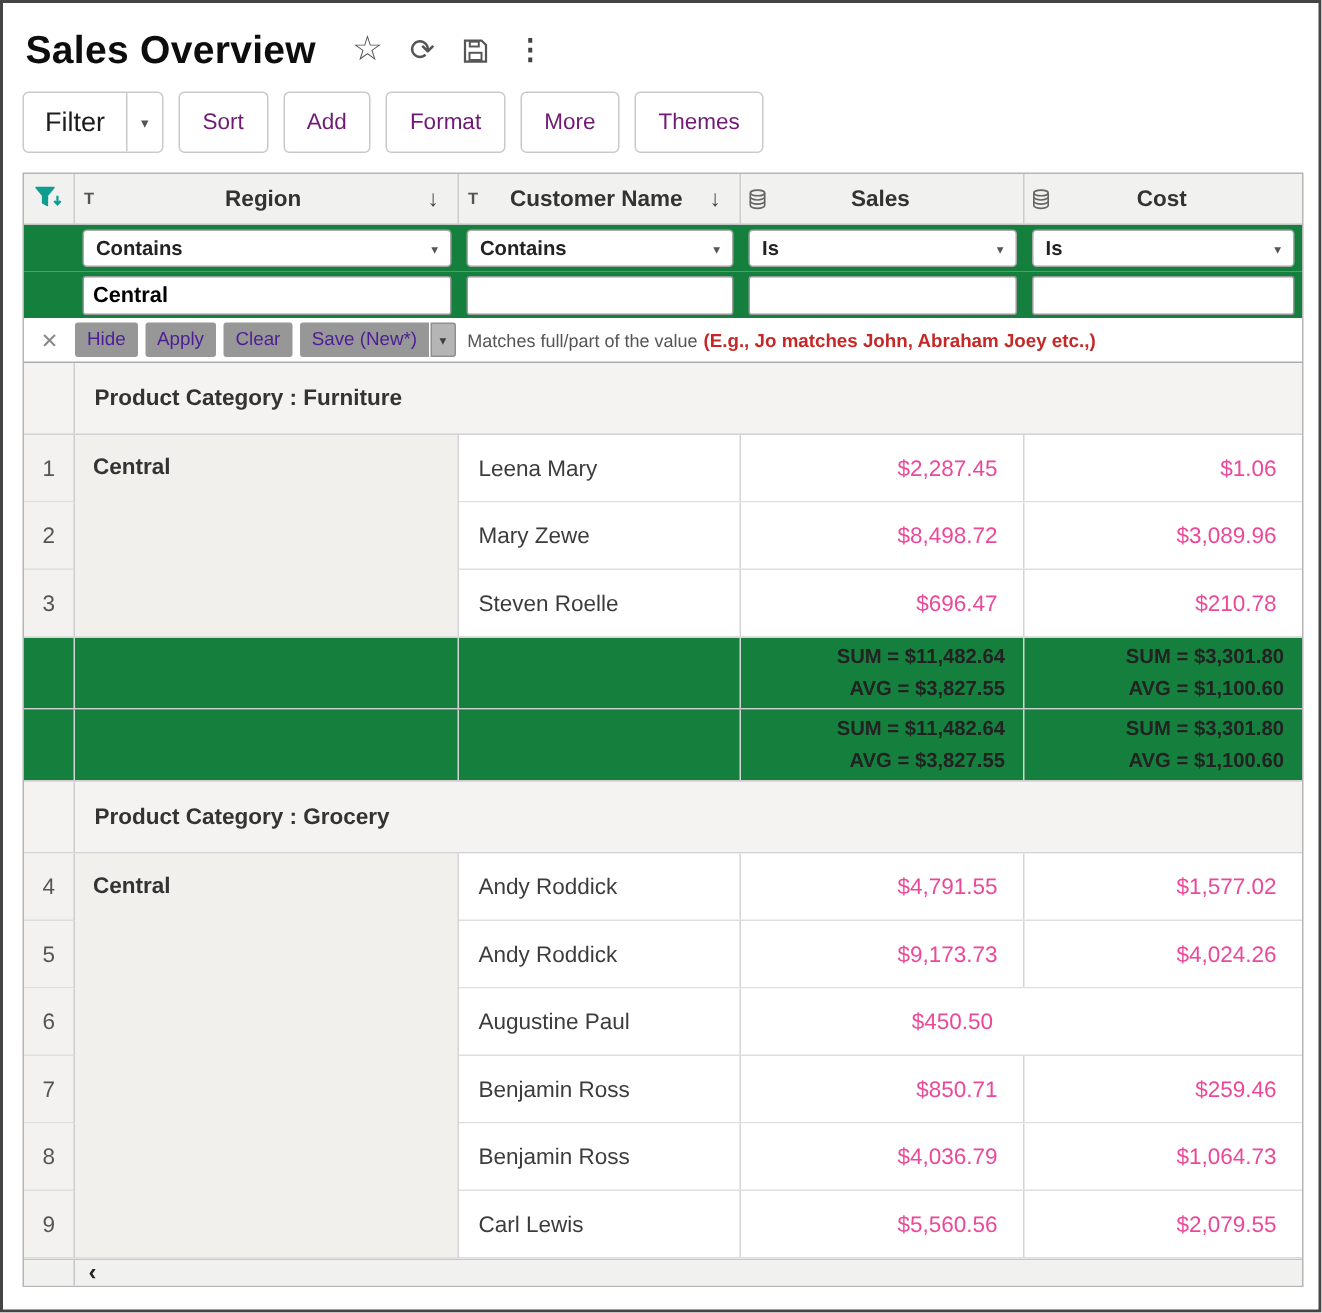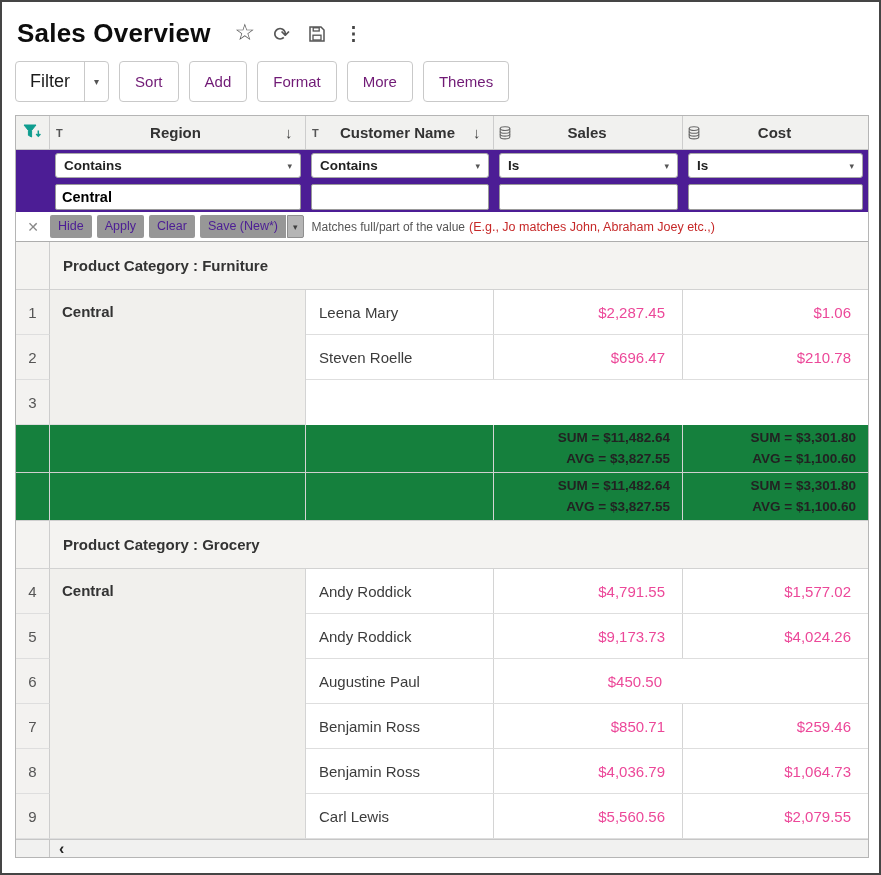--- a/index.html
+++ b/index.html
@@ -32,34 +32,34 @@
   .thead{display:flex;height:34px;background:#f1f1ef;border-bottom:1px solid #c4c4c4}
   .hc{display:flex;align-items:center;border-right:1px solid #cdcdcd}
   .hc.lastc{border-right:none}
   .hc.corner{justify-content:center}
   .type-ic{font-size:11px;font-weight:700;color:#555;padding-left:6px;width:16px}
   .type-ic-svg{padding-left:5px;width:18px;display:inline-flex}
   .hlabel{flex:1;text-align:center;font-size:15px;font-weight:700;color:#333}
   .sort-ic{width:20px;font-size:15px;color:#444;text-align:left;cursor:pointer}
   .ghost{visibility:hidden}
 
-  .frow{display:flex;height:31px;align-items:center;background:#4c1d95}
+  .frow{display:flex;height:31px;align-items:center;background:#15803d}
   .fc{display:flex;align-items:center}
   .fselect{flex:1;margin:0 5px;height:25px;border:1px solid #a8a8a8;border-radius:3px;display:flex;align-items:center;justify-content:space-between;padding:0 8px;font-size:13.5px;font-weight:700;color:#222;background:#fff;cursor:pointer}
   .fselect .caret{font-size:9px;color:#555;font-weight:400}
   .finput{flex:1;min-width:0;margin:0 5px;height:26px;border:1px solid #999;border-radius:2px;font-family:inherit;font-size:14.5px;font-weight:700;color:#000;padding:0 6px;outline:none;background:#fff}
 
   .abar{height:30px;display:flex;align-items:center;border-bottom:1px solid #adadad;background:#fff}
   .aclose{width:34px;text-align:center;font-size:14px;color:#888;cursor:pointer;flex-shrink:0}
   .abtn{background:#979797;color:#4c1d95;font-size:12.5px;padding:4px 8px;border-radius:2px;margin-right:5px;line-height:1.2;cursor:pointer;white-space:nowrap}
   .asplit{display:inline-flex;margin-right:8px}
   .asplit .abtn{margin-right:0;border-radius:2px 0 0 2px}
   .acaret{background:#b5b5b5;color:#3f3f3f;font-size:9px;padding:0 5px;border-radius:0 2px 2px 0;margin-left:1px;display:flex;align-items:center;border:1px solid #8f8f8f;cursor:pointer}
   .hint{font-size:12px;color:#555;margin-right:4px}
-  .hint-red{font-size:12.5px;color:#c62828;font-weight:400}
+  .hint-red{font-size:12.5px;color:#c62828;font-weight:700}
 
   .ghdr{display:flex;height:48px;background:#f4f3f1;border-bottom:1px solid #d2d2d2;align-items:stretch}
   .ghnum{width:34px;border-right:1px solid #cdcdcd;flex-shrink:0}
   .ghlabel{display:flex;align-items:center;padding-left:13px;font-size:15px;font-weight:700;color:#333}
 
   .gbody{display:flex}
   .numcol{width:34px;flex-shrink:0}
   .ncell{height:45px;display:flex;align-items:center;justify-content:center;font-size:15px;color:#555;background:#f3f2f0;border-right:1px solid #cdcdcd;border-bottom:1px solid #dedede}
   .regcol{width:256px;flex-shrink:0;background:#f1f0ed;border-right:1px solid #d4d4d4;border-bottom:1px solid #dedede;padding:13px 12px}
   .regtext{font-size:15px;font-weight:700;color:#333}
@@ -226,20 +226,25 @@
       <div class="regcol">
         <span class="regtext">Central</span>
       </div>
       <div class="maincol">
         <div class="drow">
           <div class="dc w-cname">Leena Mary</div>
           <div class="dc w-sales amtc">$2,287.45</div>
           <div class="dc w-cost amtc lastc">$1.06</div>
         </div>
         <div class="drow">
+          <div class="dc w-cname">Mary Zewe</div>
+          <div class="dc w-sales amtc">$8,498.72</div>
+          <div class="dc w-cost amtc lastc">$3,089.96</div>
+        </div>
+        <div class="drow">
           <div class="dc w-cname">Steven Roelle</div>
           <div class="dc w-sales amtc">$696.47</div>
           <div class="dc w-cost amtc lastc">$210.78</div>
         </div>
       </div>
     </div>
 
     <div class="strow">
       <div class="stcell w-num"></div>
       <div class="stcell w-region"></div>

